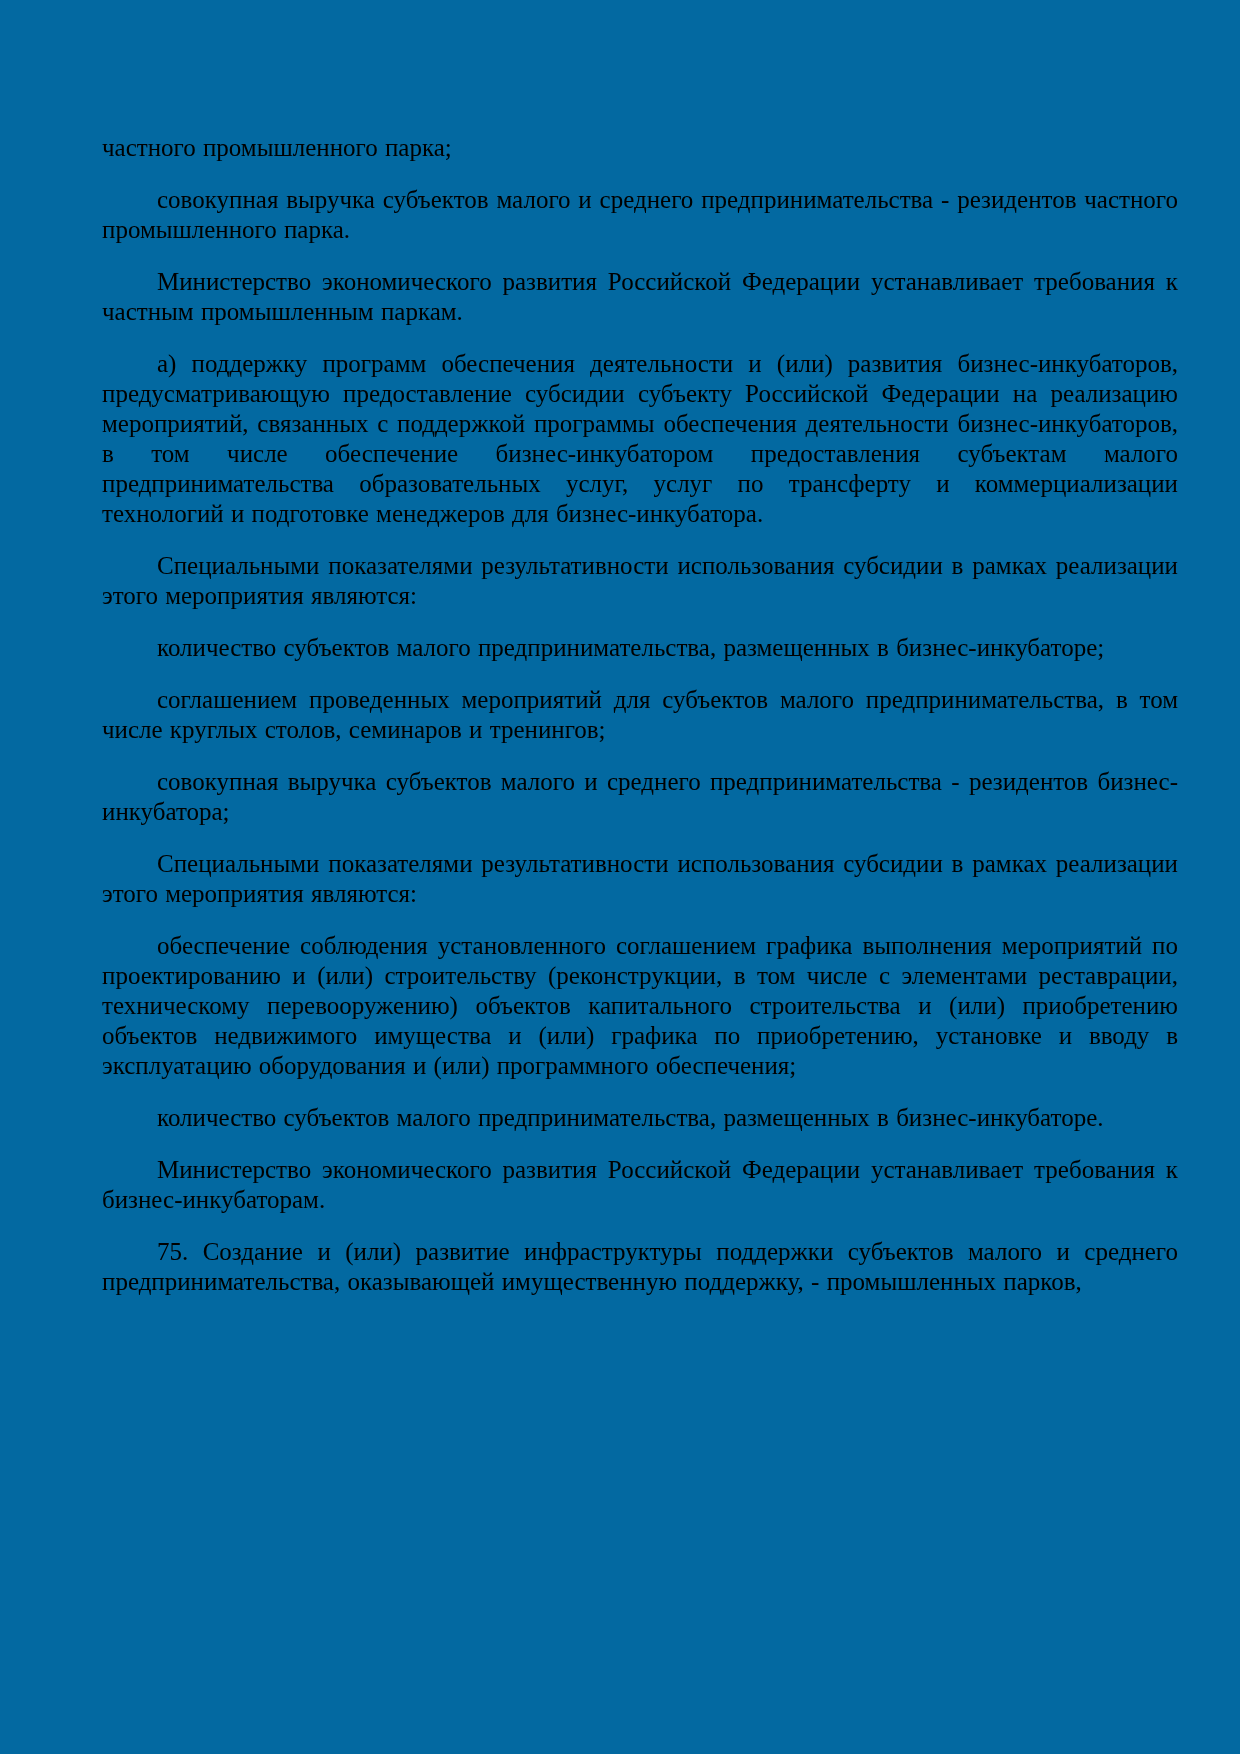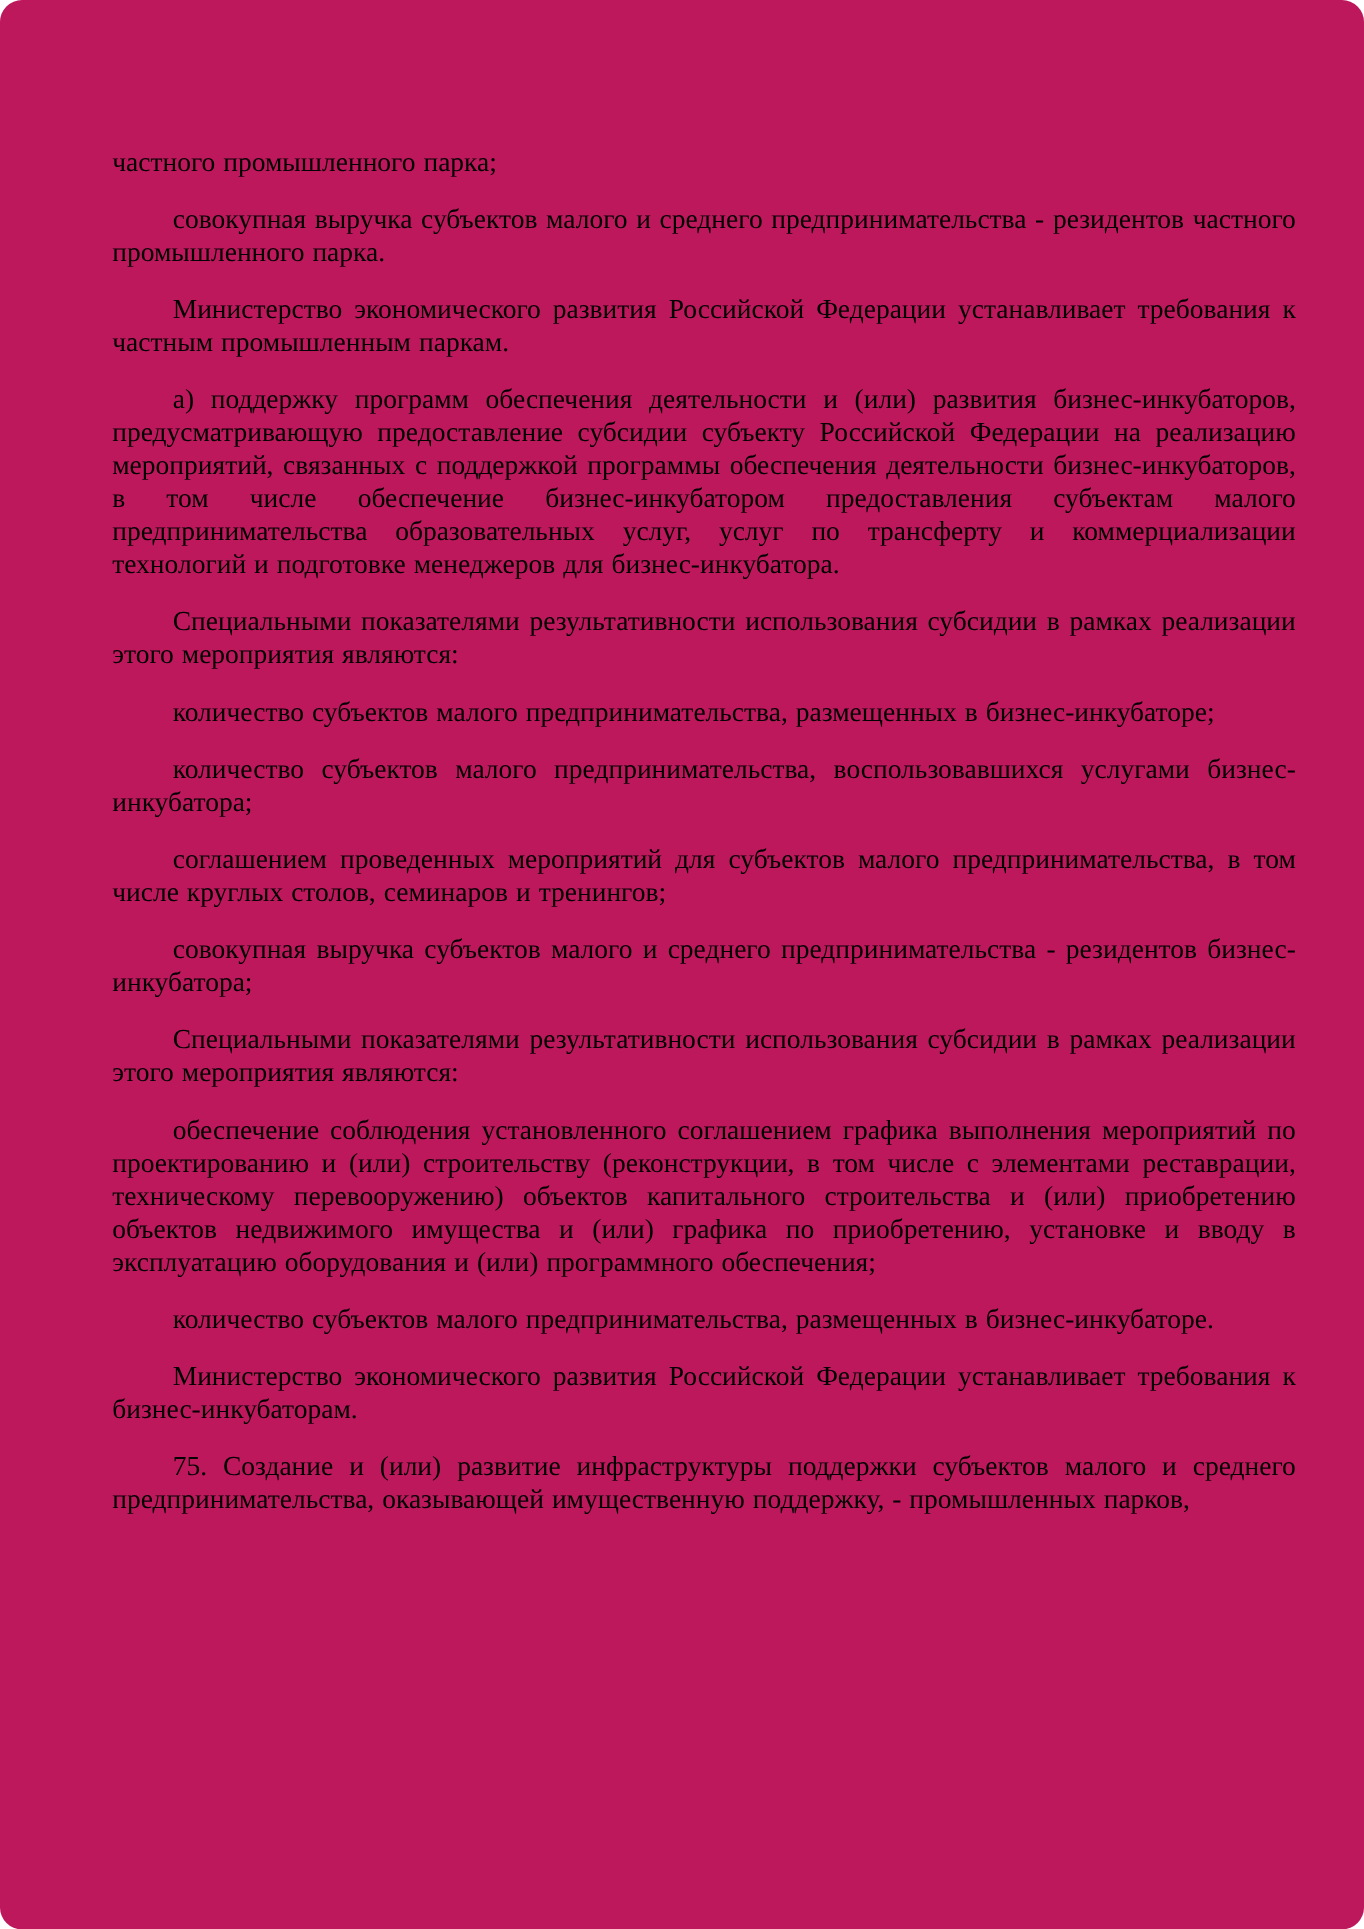--- a/index.html
+++ b/index.html
@@ -30,29 +30,28 @@
     padding: 0;
     word-spacing: 1px;
   }
   p.para.no-indent {
     text-indent: 0;
   }
 </style>
 </head>
 <body>
 
-<div class="page" style="background: #be185d; border-radius: 20px;">
+<div class="page" style="background: #0369a1;">
   <div class="content" id="paragraphs-container">
       <p class="para no-indent">частного промышленного парка;</p>
       <p class="para">совокупная выручка субъектов малого и среднего предпринимательства - резидентов частного промышленного парка.</p>
       <p class="para">Министерство экономического развития Российской Федерации устанавливает требования к частным промышленным паркам.</p>
       <p class="para">а) поддержку программ обеспечения деятельности и (или) развития бизнес-инкубаторов, предусматривающую предоставление субсидии субъекту Российской Федерации на реализацию мероприятий, связанных с поддержкой программы обеспечения деятельности бизнес-инкубаторов, в том числе обеспечение бизнес-инкубатором предоставления субъектам малого предпринимательства образовательных услуг, услуг по трансферту и коммерциализации технологий и подготовке менеджеров для бизнес-инкубатора.</p>
       <p class="para">Специальными показателями результативности использования субсидии в рамках реализации этого мероприятия являются:</p>
       <p class="para">количество субъектов малого предпринимательства, размещенных в бизнес-инкубаторе;</p>
-      <p class="para">количество субъектов малого предпринимательства, воспользовавшихся услугами бизнес-инкубатора;</p>
       <p class="para">соглашением проведенных мероприятий для субъектов малого предпринимательства, в том числе круглых столов, семинаров и тренингов;</p>
       <p class="para">совокупная выручка субъектов малого и среднего предпринимательства - резидентов бизнес-инкубатора;</p>
       <p class="para">Специальными показателями результативности использования субсидии в рамках реализации этого мероприятия являются:</p>
       <p class="para">обеспечение соблюдения установленного соглашением графика выполнения мероприятий по проектированию и (или) строительству (реконструкции, в том числе с элементами реставрации, техническому перевооружению) объектов капитального строительства и (или) приобретению объектов недвижимого имущества и (или) графика по приобретению, установке и вводу в эксплуатацию оборудования и (или) программного обеспечения;</p>
       <p class="para">количество субъектов малого предпринимательства, размещенных в бизнес-инкубаторе.</p>
       <p class="para">Министерство экономического развития Российской Федерации устанавливает требования к бизнес-инкубаторам.</p>
       <p class="para">75. Создание и (или) развитие инфраструктуры поддержки субъектов малого и среднего предпринимательства, оказывающей имущественную поддержку, - промышленных парков,</p>
     </div>
 </div>
 

